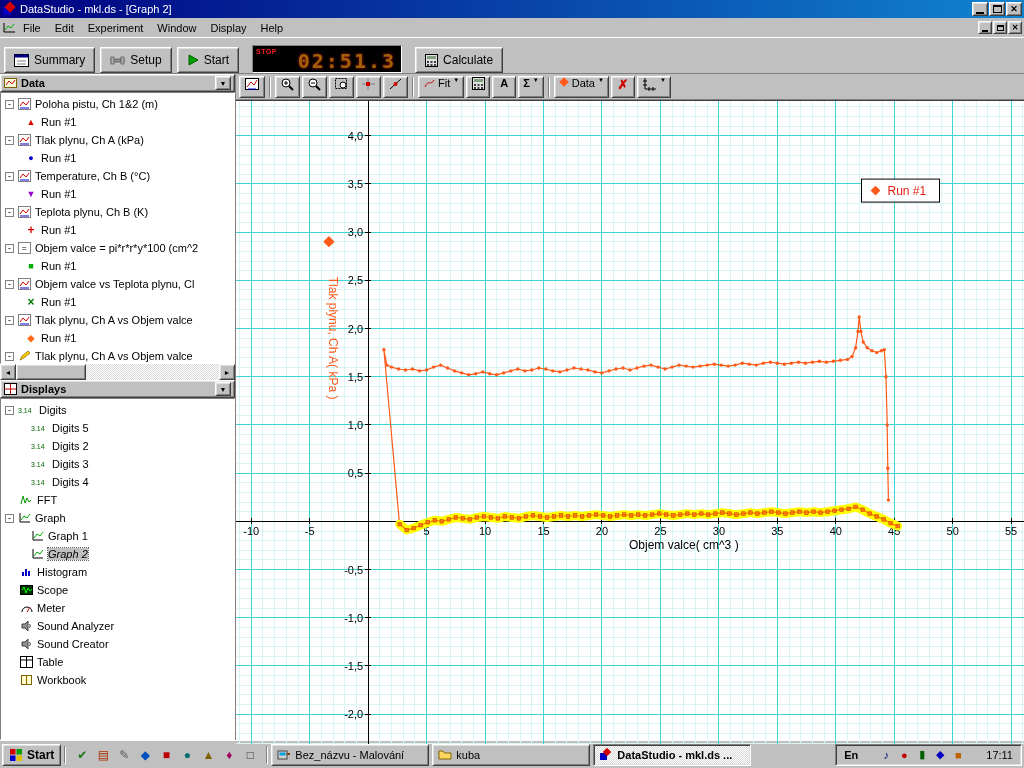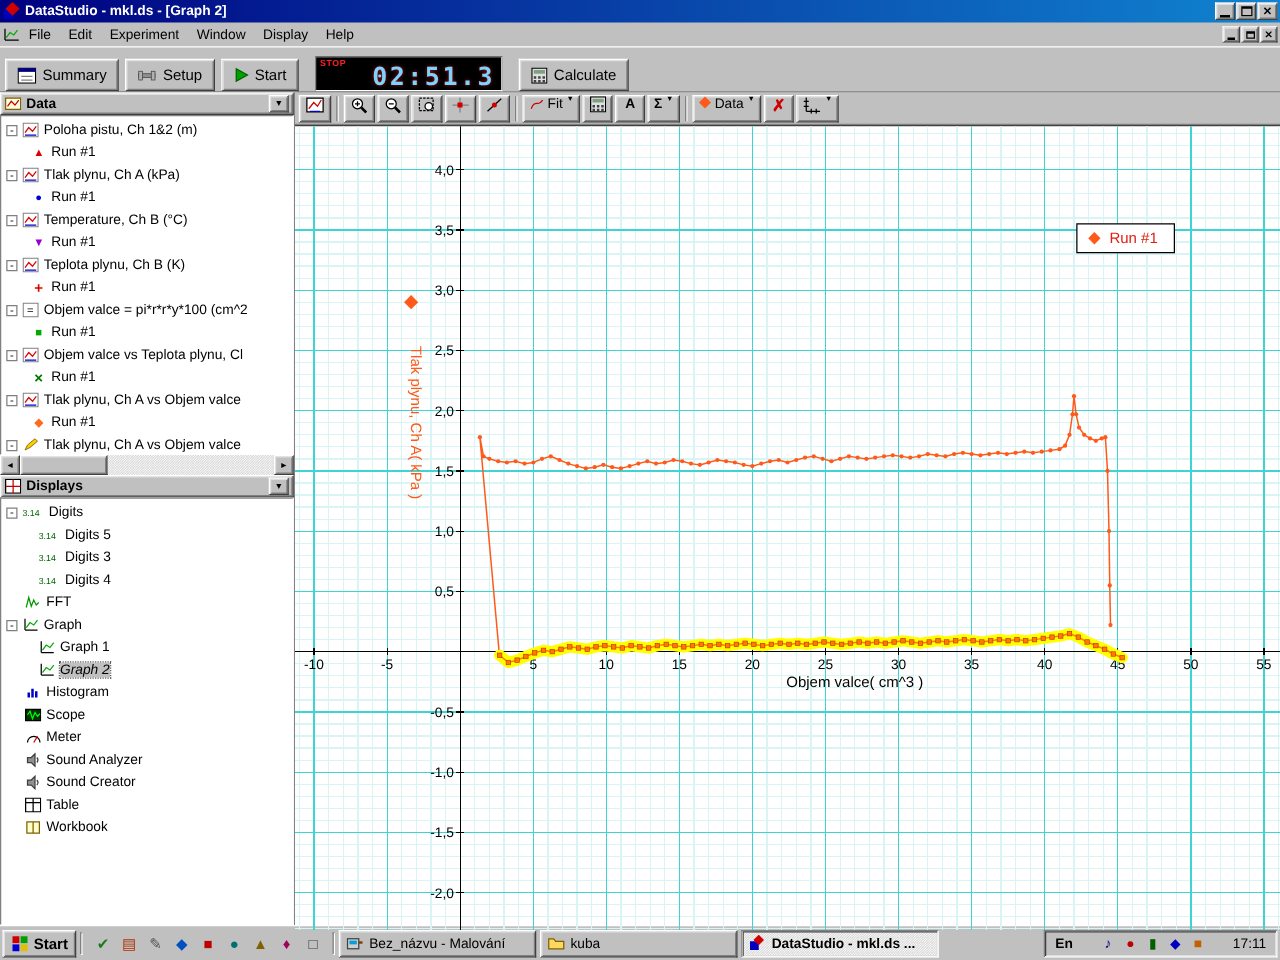--- a/index.html
+++ b/index.html
@@ -4,34 +4,34 @@
 <style>
   *{margin:0;padding:0;box-sizing:border-box;}
   html,body{width:1024px;height:768px;overflow:hidden;}
   body{font-family:"Liberation Sans",sans-serif;font-size:11px;background:#c0c0c0;color:#000;}
   .screen{position:relative;width:1024px;height:768px;background:#c0c0c0;display:flex;flex-direction:column;}
   .out{border:1px solid;border-color:#fff #404040 #404040 #fff;box-shadow:inset 1px 1px 0 #dfdfdf,inset -1px -1px 0 #808080;background:#c0c0c0;}
   .in{border:1px solid;border-color:#808080 #fff #fff #808080;box-shadow:inset 1px 1px 0 #404040,inset -1px -1px 0 #dfdfdf;background:#c0c0c0;}
   .dither{background-color:#d8d8d8;background-image:linear-gradient(45deg,#fff 25%,transparent 25%,transparent 75%,#fff 75%),linear-gradient(45deg,#fff 25%,transparent 25%,transparent 75%,#fff 75%);background-size:2px 2px;background-position:0 0,1px 1px;}
   
   .titlebar{height:18px;background:linear-gradient(90deg,#000080,#1084d0);display:flex;align-items:center;padding:0 2px;color:#fff;flex:0 0 auto;}
-  .titlebar .title{font-weight:bold;margin-left:4px;flex:1;white-space:nowrap;overflow:hidden;}
+  .titlebar .title{font-weight:normal;margin-left:4px;flex:1;white-space:nowrap;overflow:hidden;}
   .winbtn{width:16px;height:14px;display:flex;align-items:center;justify-content:center;font-size:9px;font-weight:bold;margin-left:1px;color:#000;}
   .winbtn .minbar{width:8px;height:2px;background:#000;margin-top:7px;}
   .winbtn .maxbox{width:9px;height:8px;border:1px solid #000;border-top-width:2px;}
   .menubar{height:19px;display:flex;align-items:center;padding:0 2px;flex:0 0 auto;}
   .menu-item{padding:2px 7px;}
   .menubar .childctl{margin-left:auto;display:flex;}
   .childbtn{width:14px;height:13px;display:flex;align-items:center;justify-content:center;font-size:8px;font-weight:bold;margin-left:1px;}
   
   .toolbar{height:37px;display:flex;align-items:flex-end;gap:5px;padding:0 4px;border-top:1px solid #fff;border-bottom:1px solid #808080;flex:0 0 auto;}
   .btn{display:inline-flex;align-items:center;gap:5px;height:26px;padding:0 9px;font-size:12px;cursor:default;}
   .timer{width:150px;height:28px;background:#000;position:relative;border:1px solid;border-color:#808080 #fff #fff #808080;margin:0 8px;}
   .timer .stoplbl{position:absolute;top:2px;left:3px;color:#ff2020;font-size:7px;font-weight:bold;letter-spacing:0.5px;}
-  .timer .digits{position:absolute;right:5px;top:3px;font-family:"DejaVu Sans Mono",monospace;font-size:20px;font-weight:bold;color:#7dd3fc;letter-spacing:2px;text-shadow:0 0 3px rgba(255,32,32,.7);}
+  .timer .digits{position:absolute;right:5px;top:3px;font-family:"DejaVu Sans Mono",monospace;font-size:20px;font-weight:bold;color:#a16207;letter-spacing:2px;text-shadow:0 0 3px rgba(255,32,32,.7);}
   
   .bodyrow{flex:1;display:flex;min-height:0;}
   .sidebar{width:236px;display:flex;flex-direction:column;border-right:1px solid #808080;background:#c0c0c0;flex:0 0 auto;}
   .panel-header{height:18px;display:flex;align-items:center;gap:4px;padding:0 3px;font-weight:bold;flex:0 0 auto;}
   .panel-header .hdr-arrow{margin-left:auto;width:16px;height:14px;display:flex;align-items:center;justify-content:center;font-size:7px;}
   .tree{background:#fff;overflow:hidden;padding-top:2px;border:1px solid;border-color:#808080 #fff #fff #808080;}
   .data-tree{height:272px;flex:0 0 auto;}
   .displays-tree{flex:1;}
   .tree-row{display:flex;align-items:center;height:18px;padding-left:4px;gap:4px;white-space:nowrap;overflow:hidden;}
   .expand-box{flex:0 0 auto;width:9px;height:9px;border:1px solid #808080;background:#fff;font-size:9px;line-height:7px;text-align:center;}
@@ -320,20 +320,28 @@
             </span>
             <span class="tree-label">Digits</span>
           </div>
           <div class="tree-row child-row">
             <span class="tree-icon">
               <svg width="17" height="12">
                 <text x="0" y="9" font-size="7" fill="#006600">3.14</text>
               </svg>
             </span>
             <span class="tree-label">Digits 5</span>
+          </div>
+          <div class="tree-row child-row">
+            <span class="tree-icon">
+              <svg width="17" height="12">
+                <text x="0" y="9" font-size="7" fill="#006600">3.14</text>
+              </svg>
+            </span>
+            <span class="tree-label">Digits 2</span>
           </div>
           <div class="tree-row child-row">
             <span class="tree-icon">
               <svg width="17" height="12">
                 <text x="0" y="9" font-size="7" fill="#006600">3.14</text>
               </svg>
             </span>
             <span class="tree-label">Digits 3</span>
           </div>
           <div class="tree-row child-row">

